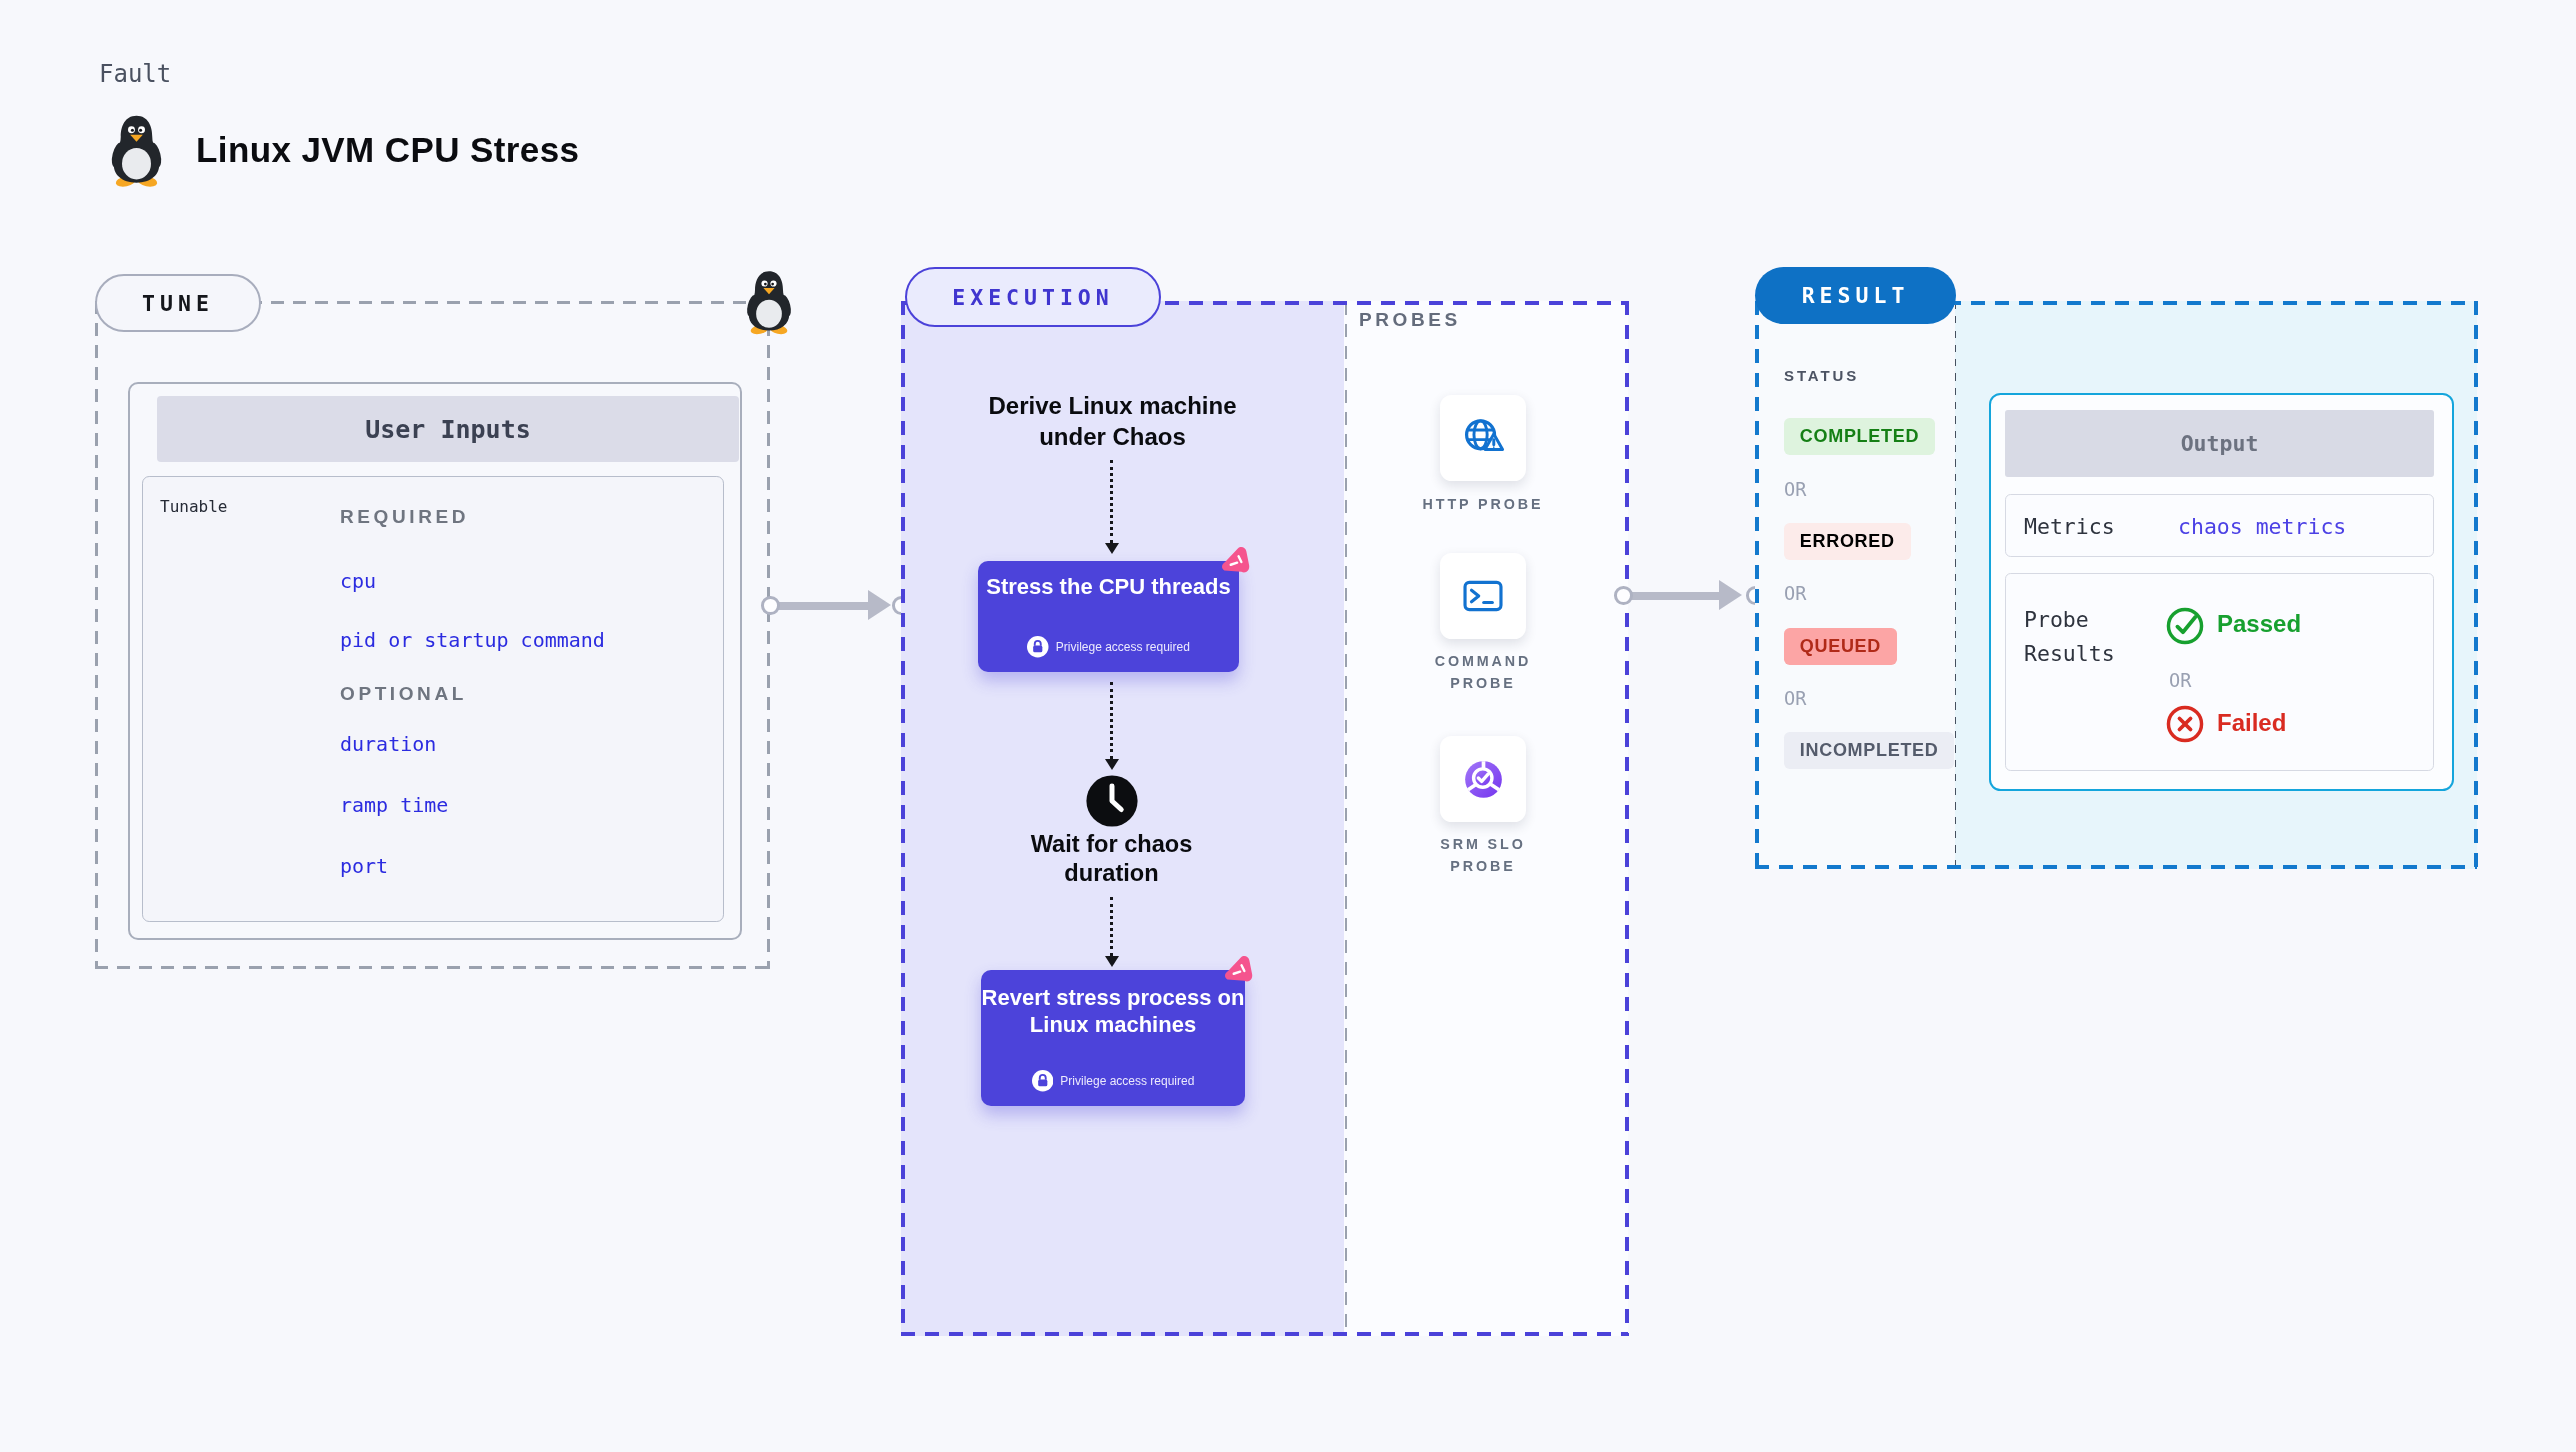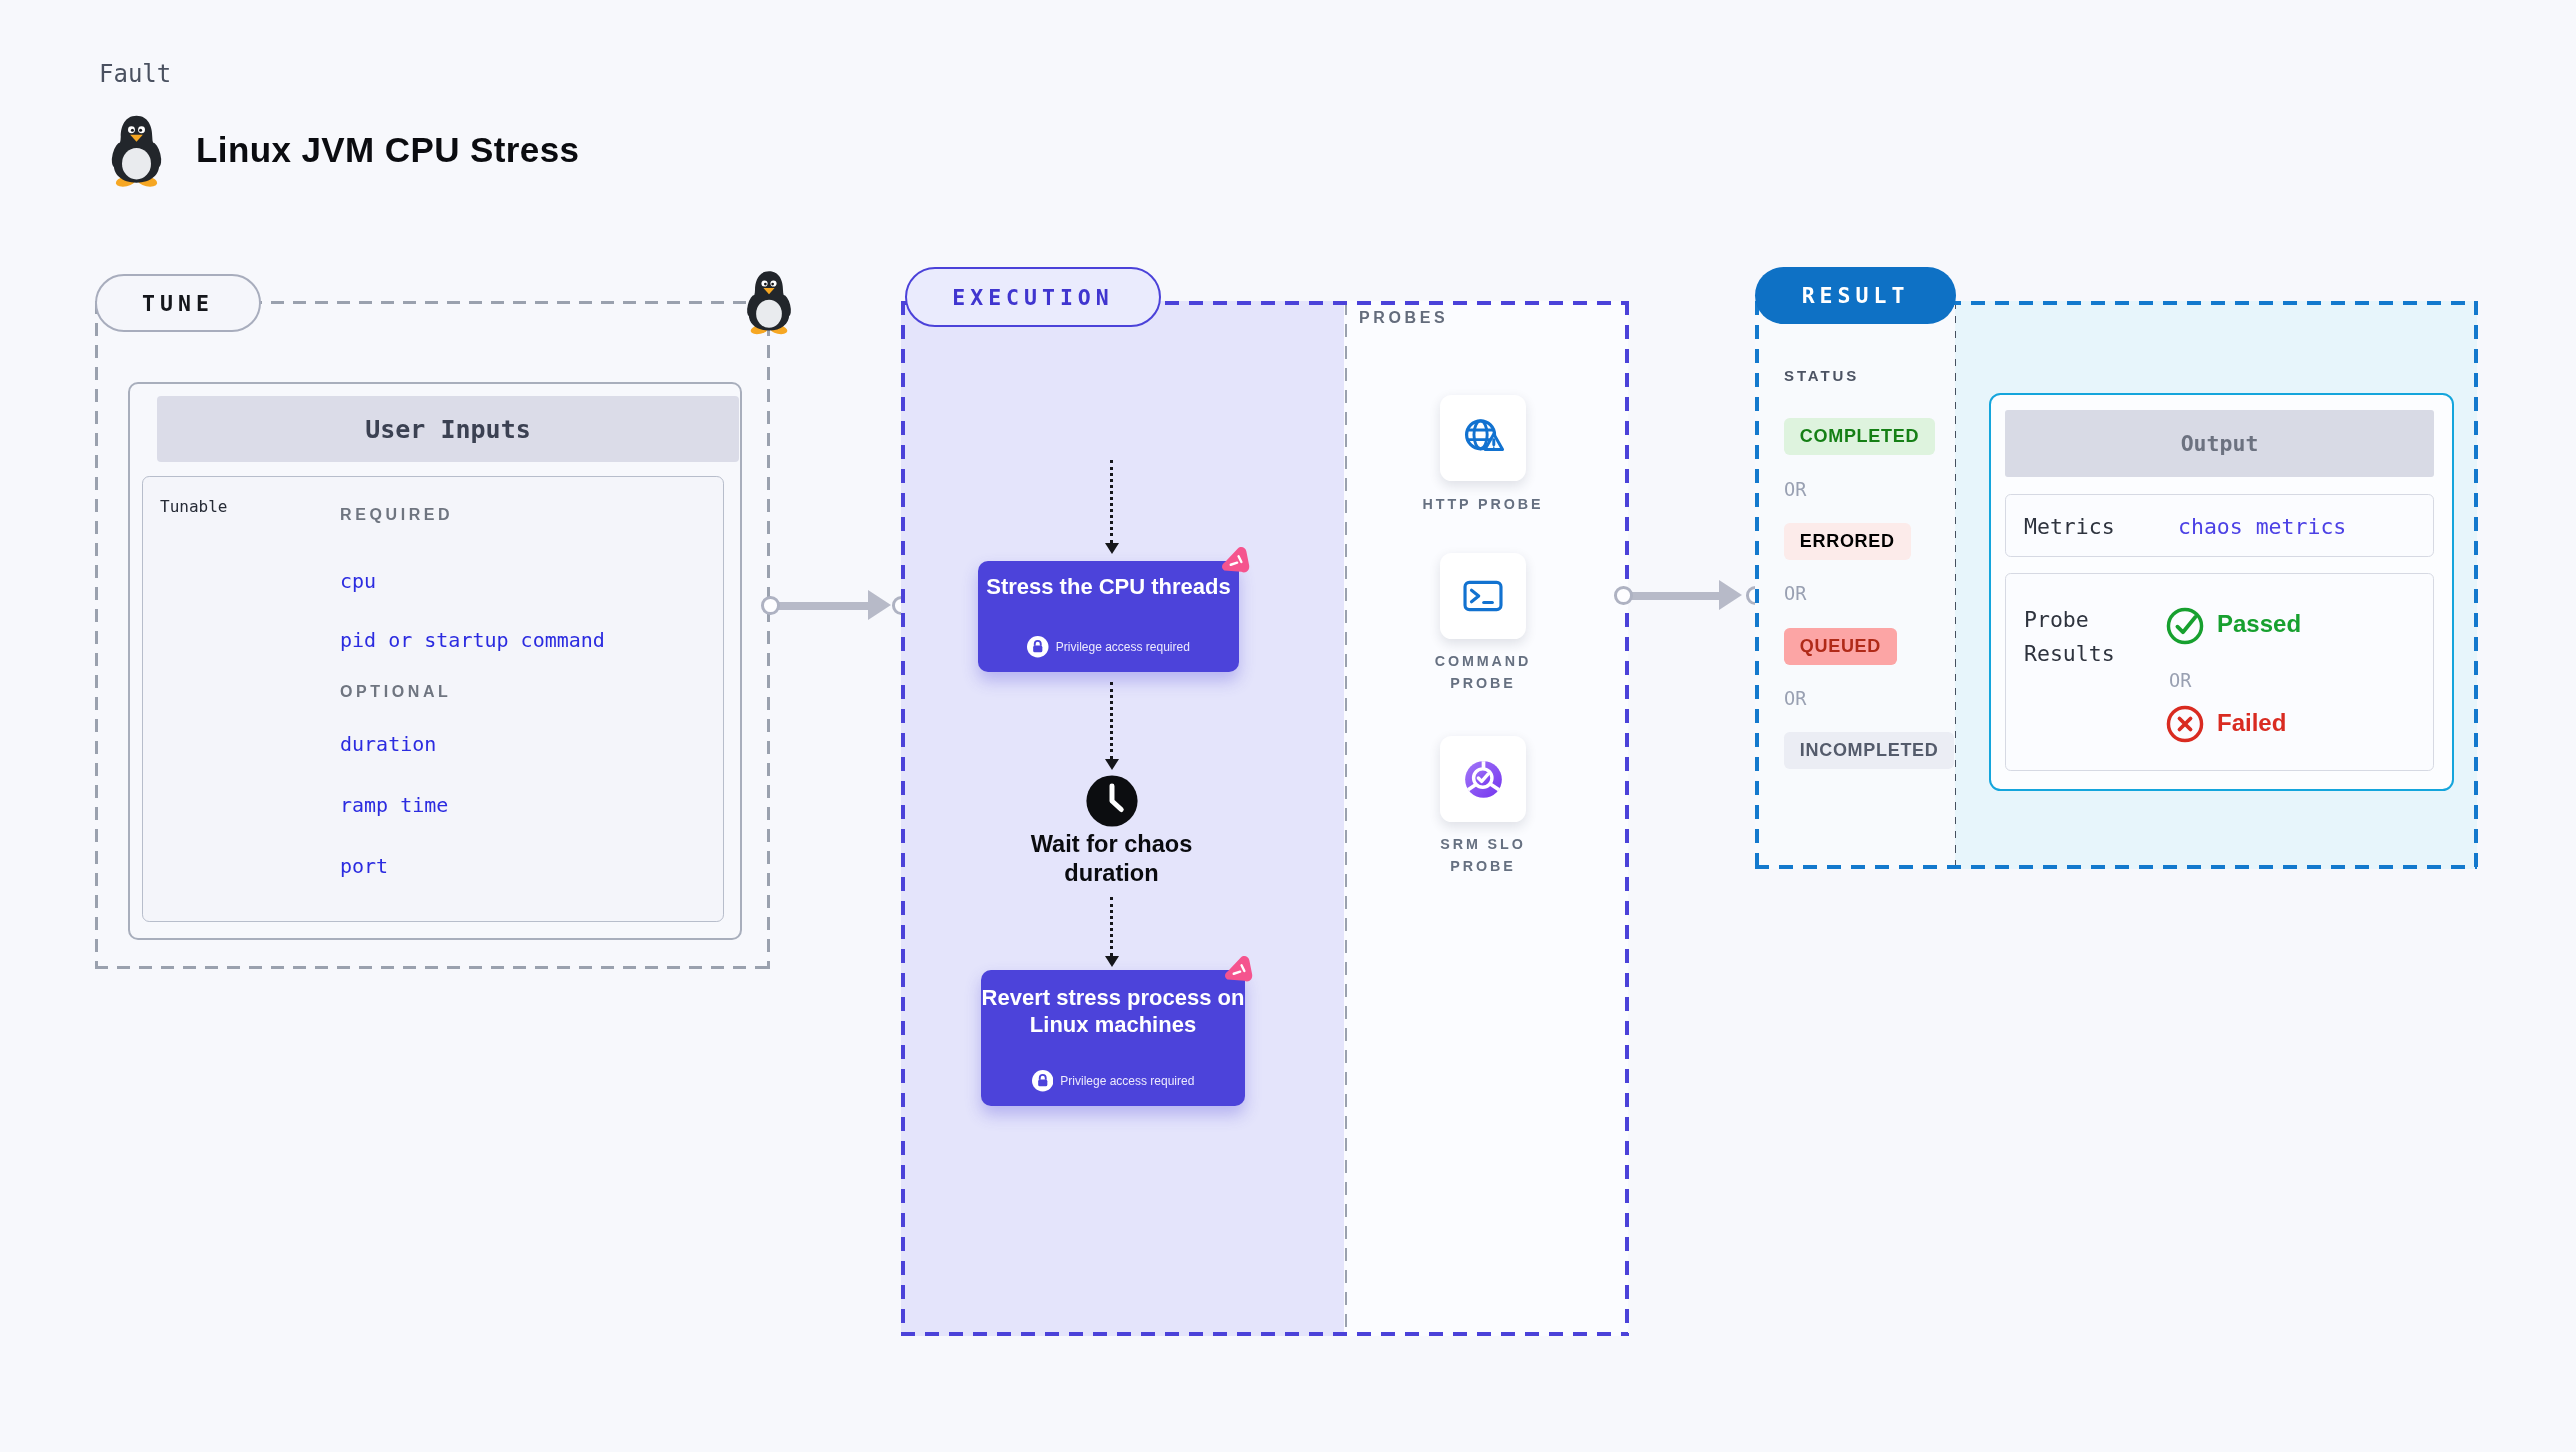--- a/index.html
+++ b/index.html
@@ -28,21 +28,21 @@
   .pill.tune{left:95px;top:274px;width:162px;height:54px;background:#f5f6fb;border:2.1px solid #a8adbd;border-radius:30px;color:#15171c;}
   .pill.exec{left:905px;top:267px;width:252px;height:56px;background:#eaebfd;border:2.9px solid #4b42d9;border-radius:31.5px;color:#4035cf;}
   .pill.result{left:1755px;top:267px;width:201px;height:57px;background:#0e71c5;border-radius:31.5px;color:#ffffff;}
 
   
   .ui-card{left:128px;top:382px;width:610px;height:554px;border:2.1px solid #a8aebc;border-radius:10px;}
   .ui-header{left:142px;top:396px;width:582px;height:66px;background:#dbdce8;border-radius:4px;
              display:flex;align-items:center;justify-content:center;font-size:25px;font-weight:bold;color:#3b4152;margin-left:15px;}
   .ui-inner{left:142px;top:476px;width:580px;height:444px;border:1.4px solid #b7bdcb;border-radius:7.2px;background:#f4f5fa;}
   .tunable{left:160px;top:497px;font-size:16px;color:#262b36;}
-  .sec-label{position:absolute;font-size:16px;font-weight:bold;letter-spacing:3.6px;color:#6f7580;}
+  .sec-label{position:absolute;font-size:19px;font-weight:bold;letter-spacing:3.6px;color:#6f7580;}
   .tlink{position:absolute;font-family:"DejaVu Sans Mono",monospace;font-size:20px;color:#2b2be0;cursor:pointer;}
 
   
   .conn-dot{position:absolute;width:18.6px;height:18.6px;border-radius:50%;background:#fdfdff;border:3.6px solid #aeb2c2;box-sizing:border-box;}
   .conn-shaft{position:absolute;height:7.9px;background:#b7bac8;}
   .conn-head{position:absolute;width:0;height:0;border-top:15px solid transparent;border-bottom:15px solid transparent;border-left:23px solid #b7bac8;}
 
   
   .exec-bg{left:901px;top:301px;width:727px;height:1035px;
            background:linear-gradient(90deg,#e4e4fb 0 443px,#fbfcff 443px);}
@@ -153,20 +153,21 @@
   <div class="vd gray" style="left:1345px;top:302px;height:1032px;width:2.1px"></div>
   <div class="hd indigo" style="left:901px;top:301px;width:727px"></div>
   <div class="hd indigo" style="left:901px;top:1332px;width:727px"></div>
   <div class="vd indigo" style="left:901px;top:301px;height:1035px"></div>
   <div class="vd indigo" style="left:1625px;top:301px;height:1035px"></div>
 
   <div class="pill exec">
       <span>EXECUTION</span>
     </div>
 
+  <div class="abs derive">Derive Linux machine under Chaos</div>
 
   <div class="dotline" style="left:1110px;top:460px;height:83px"></div>
   <div class="dothead" style="left:1105px;top:543px"></div>
 
   <div class="chaos-card" style="left:978px;top:561px;width:261px;height:111px">
     <div class="ttl" style="top:11.5px">Stress the CPU threads</div>
     <div class="priv" style="top:75px">
       <svg width="21.5" height="21.5" viewBox="0 0 30 30">
         <circle cx="15" cy="15" r="15" fill="#ffffff"></circle>
         <path d="M10.8,13.6 v-2.6 a4.2,4.2 0 0 1 8.4,0 v2.6" fill="none" stroke="#4c43da" stroke-width="2.6"></path>

